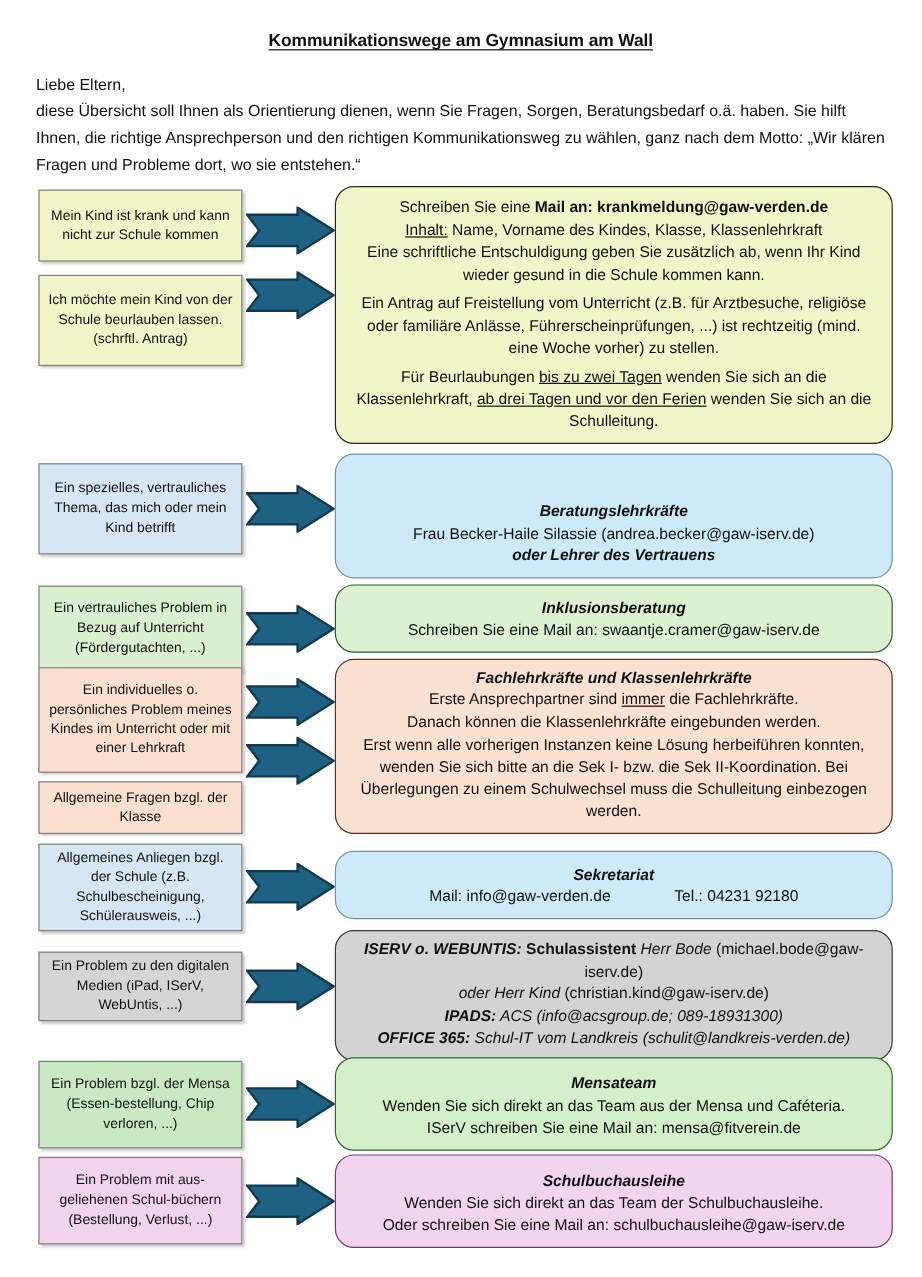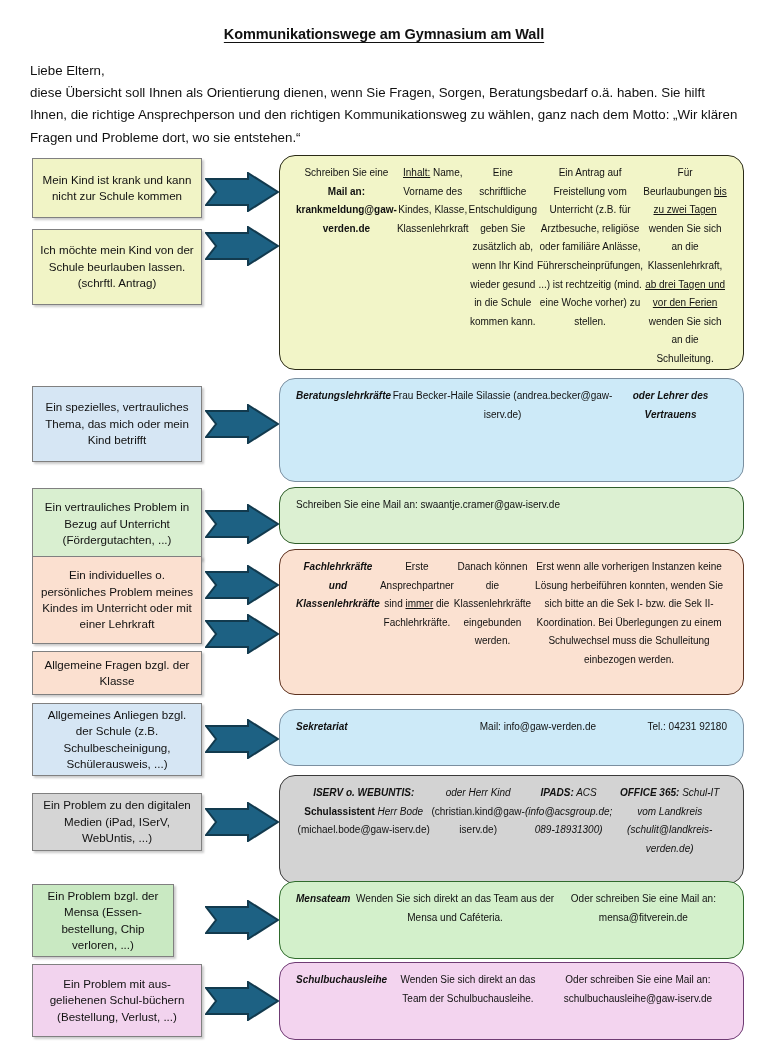--- a/index.html
+++ b/index.html
@@ -60,25 +60,26 @@
     padding: 3px 6px;
   }
   .trigger span { display: block; width: 100%; }
 
   
   .answer {
     position: absolute;
     box-sizing: border-box;
     border-radius: 16px;
     border: 1.2px solid #222;
-    font-size: 10px;
+    font-size: 13px;
     line-height: 18.6px;
     text-align: center;
     display: flex;
-    justify-content: space-between;
+    flex-direction: column;
+    justify-content: flex-end;
     padding: 8px 16px;
   }
   .answer .hd {
     font-weight: bold;
     font-style: italic;
   }
   .answer .ln { display: block; }
   .answer .gap { height: 15px; }
   .answer b { font-weight: bold; }
   .answer i { font-style: italic; }
@@ -168,20 +169,21 @@
 
   <div class="trigger t-green" style="left:32px; top:488px; width:170px; height:72px;">
     <span>Ein vertrauliches Problem in Bezug auf Unterricht (Fördergutachten, ...)</span>
   </div>
   <div class="arrow" style="left:205px; top:504px;">
     <svg viewBox="0 0 74 40" preserveAspectRatio="none">
       <polygon points="1,7 43,7 43,1 73,20 43,39 43,33 1,33 11,20" fill="#1d6183" stroke="#123a4e" stroke-width="2"></polygon>
     </svg>
   </div>
   <div class="answer b-green" style="left:279px; top:487px; width:465px; height:57px;">
+    <span class="ln hd">Inklusionsberatung</span>
     <span class="ln">Schreiben Sie eine Mail an: swaantje.cramer@gaw-iserv.de</span>
   </div>
 
   <div class="trigger t-peach" style="left:32px; top:556px; width:170px; height:88px;">
     <span>Ein individuelles o. persönliches Problem meines Kindes im Unterricht oder mit einer Lehrkraft</span>
   </div>
   <div class="trigger t-peach" style="left:32px; top:651px; width:170px; height:44px;">
     <span>Allgemeine Fragen bzgl. der Klasse</span>
   </div>
   <div class="arrow" style="left:205px; top:565px;">
@@ -226,32 +228,32 @@
       <polygon points="1,7 43,7 43,1 73,20 43,39 43,33 1,33 11,20" fill="#1d6183" stroke="#123a4e" stroke-width="2"></polygon>
     </svg>
   </div>
   <div class="answer b-grey" style="left:279px; top:775px; width:465px; height:109px;">
     <span class="ln"><b><i>ISERV o. WEBUNTIS:</i></b><b> Schulassistent</b><i> Herr Bode</i><span> (michael.bode@gaw-iserv.de)</span></span>
     <span class="ln"><i>oder Herr Kind</i><span> (christian.kind@gaw-iserv.de)</span></span>
     <span class="ln"><b><i>IPADS:</i></b><i> ACS (info@acsgroup.de; 089-18931300)</i></span>
     <span class="ln"><b><i>OFFICE 365:</i></b><i> Schul-IT vom Landkreis (schulit@landkreis-verden.de)</i></span>
   </div>
 
-  <div class="trigger t-green2" style="left:32px; top:884px; width:142px; height:73px;">
+  <div class="trigger t-green2" style="left:32px; top:884px; width:170px; height:73px;">
     <span>Ein Problem bzgl. der Mensa (Essen-bestellung, Chip verloren, ...)</span>
   </div>
   <div class="arrow" style="left:205px; top:900px;">
     <svg viewBox="0 0 74 40" preserveAspectRatio="none">
       <polygon points="1,7 43,7 43,1 73,20 43,39 43,33 1,33 11,20" fill="#1d6183" stroke="#123a4e" stroke-width="2"></polygon>
     </svg>
   </div>
   <div class="answer b-green2" style="left:279px; top:881px; width:465px; height:78px;">
     <span class="ln hd">Mensateam</span>
     <span class="ln">Wenden Sie sich direkt an das Team aus der Mensa und Caféteria.</span>
-    <span class="ln">Oder schreiben Sie eine Mail an: mensa@fitverein.de</span>
+    <span class="ln">ISerV schreiben Sie eine Mail an: mensa@fitverein.de</span>
   </div>
 
   <div class="trigger t-pink" style="left:32px; top:964px; width:170px; height:73px;">
     <span>Ein Problem mit aus-geliehenen Schul-büchern (Bestellung, Verlust, ...)</span>
   </div>
   <div class="arrow" style="left:205px; top:981px;">
     <svg viewBox="0 0 74 40" preserveAspectRatio="none">
       <polygon points="1,7 43,7 43,1 73,20 43,39 43,33 1,33 11,20" fill="#1d6183" stroke="#123a4e" stroke-width="2"></polygon>
     </svg>
   </div>

